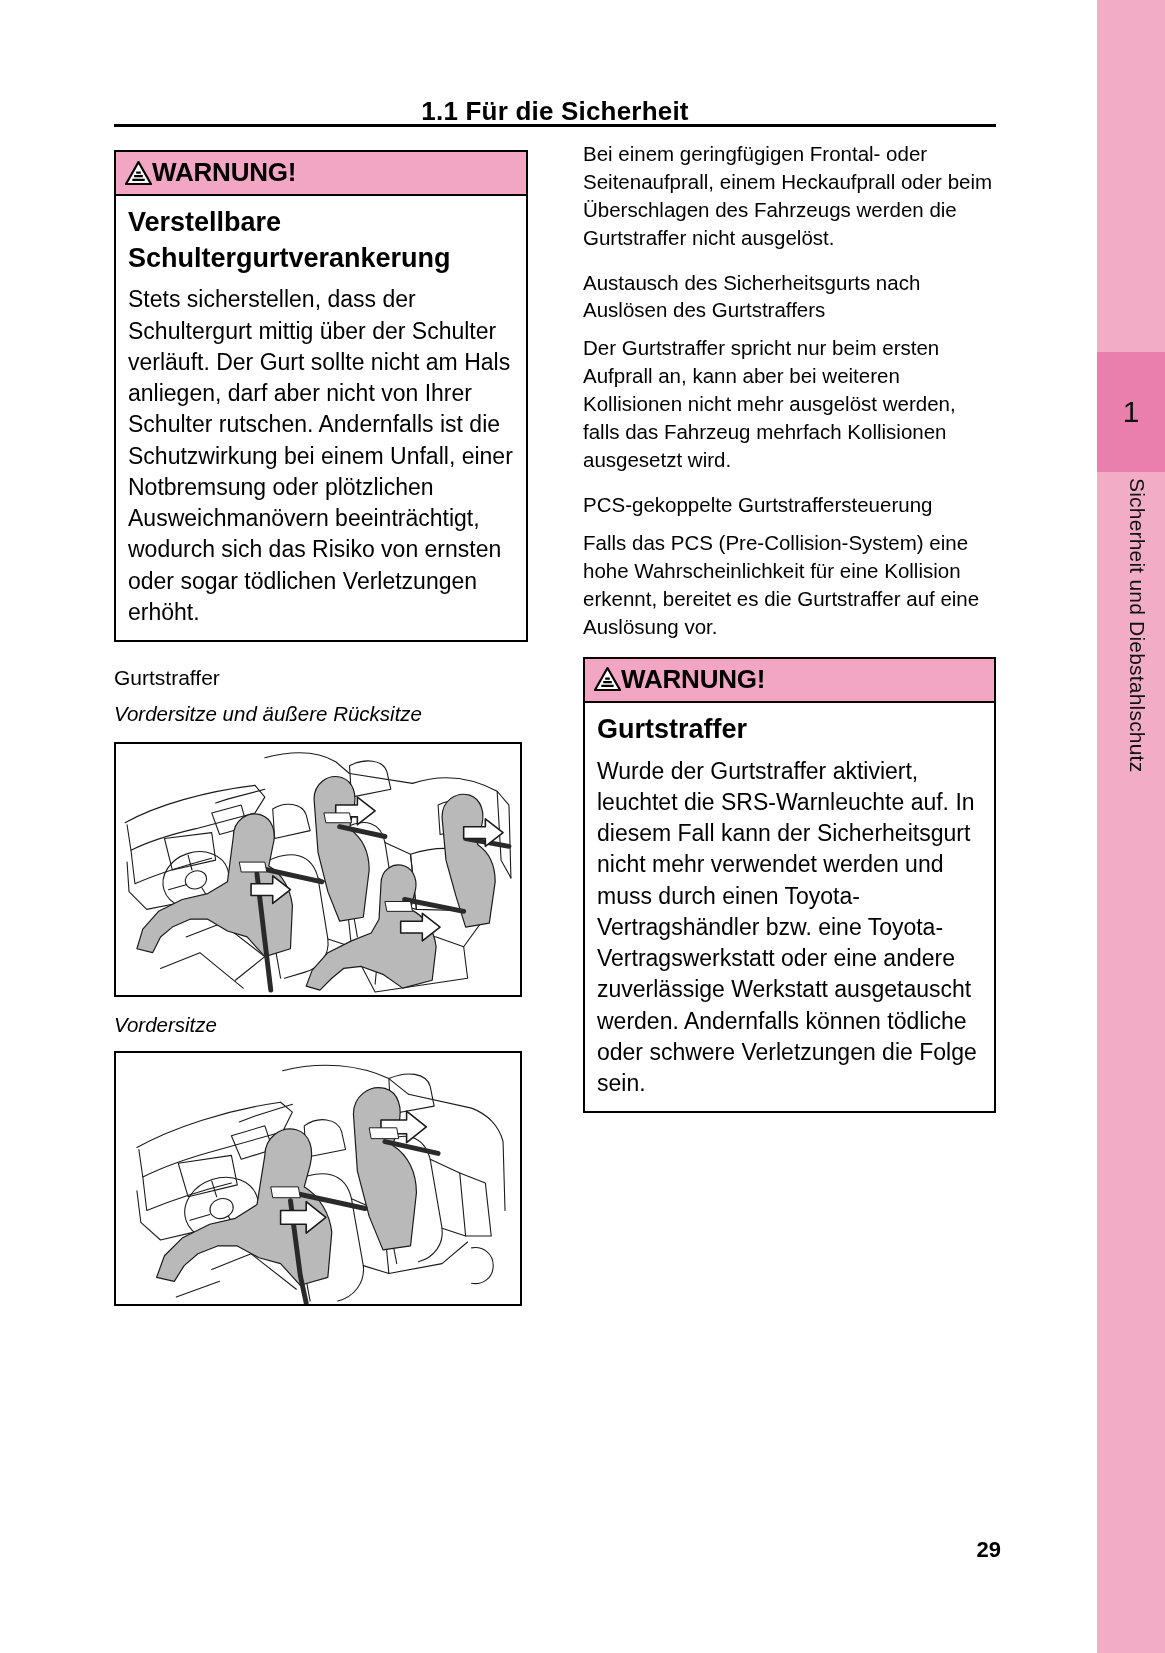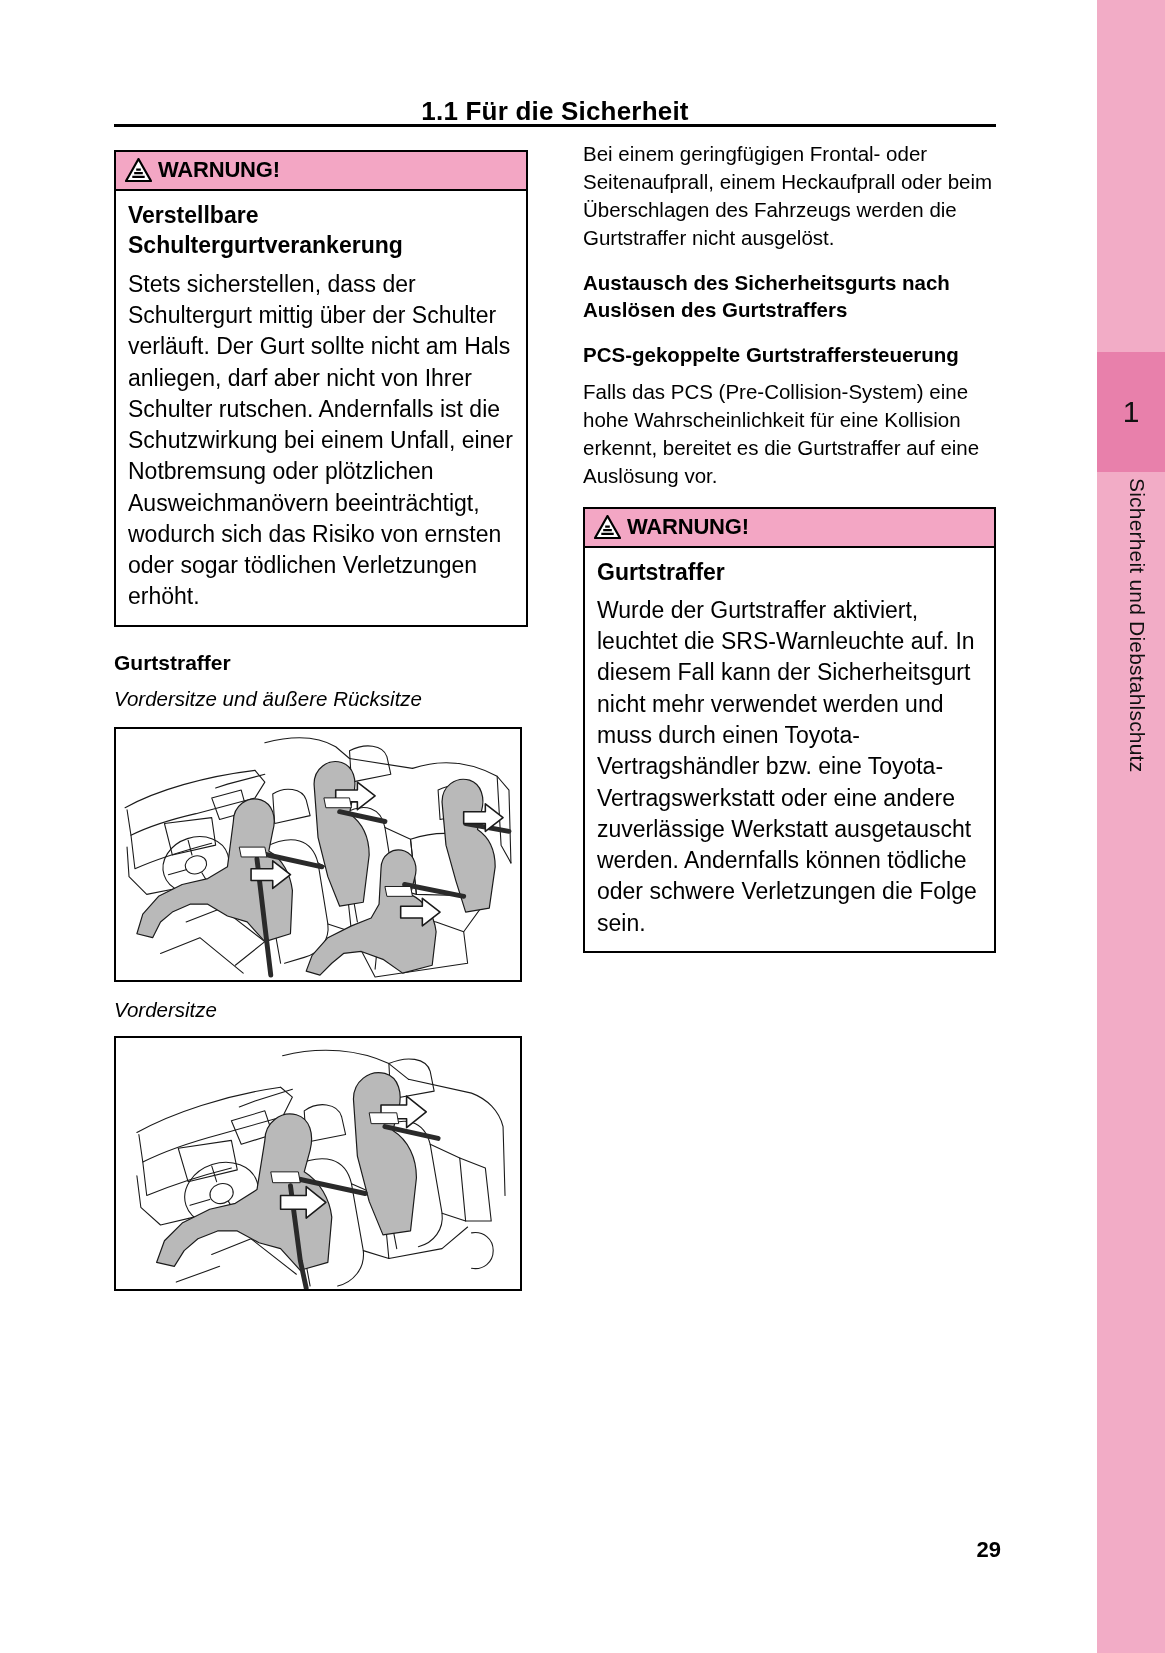--- a/index.html
+++ b/index.html
@@ -42,34 +42,34 @@
   }
   
   .col-left{position:absolute;left:114px;top:150px;width:414px;}
   .col-right{position:absolute;left:583px;top:140px;width:413px;}
 
   
   .warn-box{border:2px solid #000;background:#fff;margin-bottom:4px;}
   .warn-head{
     background:#f3a6c4;border-bottom:2px solid #000;
     padding:5px 9px 6px 9px;
-    display:flex;align-items:center;gap:6px;
-    font-size:22px;font-weight:bold;letter-spacing:-.2px;
+    display:flex;align-items:center;
+    font-size:26px;font-weight:bold;letter-spacing:-.2px;
   }
   .warn-tri{flex:0 0 auto;display:block;}
   .warn-body{padding:9px 12px 12px 12px;}
   .warn-body .sub{
-    font-size:23px;font-weight:bold;line-height:1.32;margin:0 0 8px 0;
+    font-size:27px;font-weight:bold;line-height:1.32;margin:0 0 8px 0;
   }
   .warn-body p{
     font-size:23px;line-height:1.36;margin:0;
   }
 
   h3.sec{
-    font-size:21px;font-weight:bold;margin:22px 0 10px 0;line-height:1.3;
+    font-size:21px;font-weight:normal;margin:22px 0 10px 0;line-height:1.3;
   }
   .ital{
     font-size:20.5px;font-style:italic;margin:0 0 14px 0;line-height:1.3;
   }
   .col-right h3.sec{margin:18px 0 10px 0;font-size:20.5px;}
   .col-right p.body{
     font-size:20.5px;line-height:1.37;margin:0 0 16px 0;
   }
 
   
@@ -258,20 +258,21 @@
         <path d="M256 76 L284 76 L286 87 L258 87 Z"></path>
       </g>
     </svg>
   </div>
 </div>
 
 <div class="col-right">
   <p class="body">Bei einem geringfügigen Frontal- oder Seitenaufprall, einem Heckaufprall oder beim Überschlagen des Fahrzeugs werden die Gurtstraffer nicht ausgelöst.</p>
 
   <h3 class="sec">Austausch des Sicherheitsgurts nach Auslösen des Gurtstraffers</h3>
+  <p class="body">Der Gurtstraffer spricht nur beim ersten Aufprall an, kann aber bei weiteren Kollisionen nicht mehr ausgelöst werden, falls das Fahrzeug mehrfach Kollisionen ausgesetzt wird.</p>
 
   <h3 class="sec">PCS-gekoppelte Gurtstraffersteuerung</h3>
   <p class="body">Falls das PCS (Pre-Collision-System) eine hohe Wahrscheinlichkeit für eine Kollision erkennt, bereitet es die Gurtstraffer auf eine Auslösung vor.</p>
 
   <div class="warn-box">
     <div class="warn-head">
       <svg class="warn-tri" width="27" height="24" viewBox="0 0 27 24">
         <path d="M13.5 1 L26 23 L1 23 Z" fill="#ffffff" stroke="#000" stroke-width="2.2" stroke-linejoin="round"></path>
         <path d="M9.2 15.2 H17.8 M7.3 18.8 H19.7 M11.2 11.6 H15.8" stroke="#000" stroke-width="2.2"></path>
       </svg>

